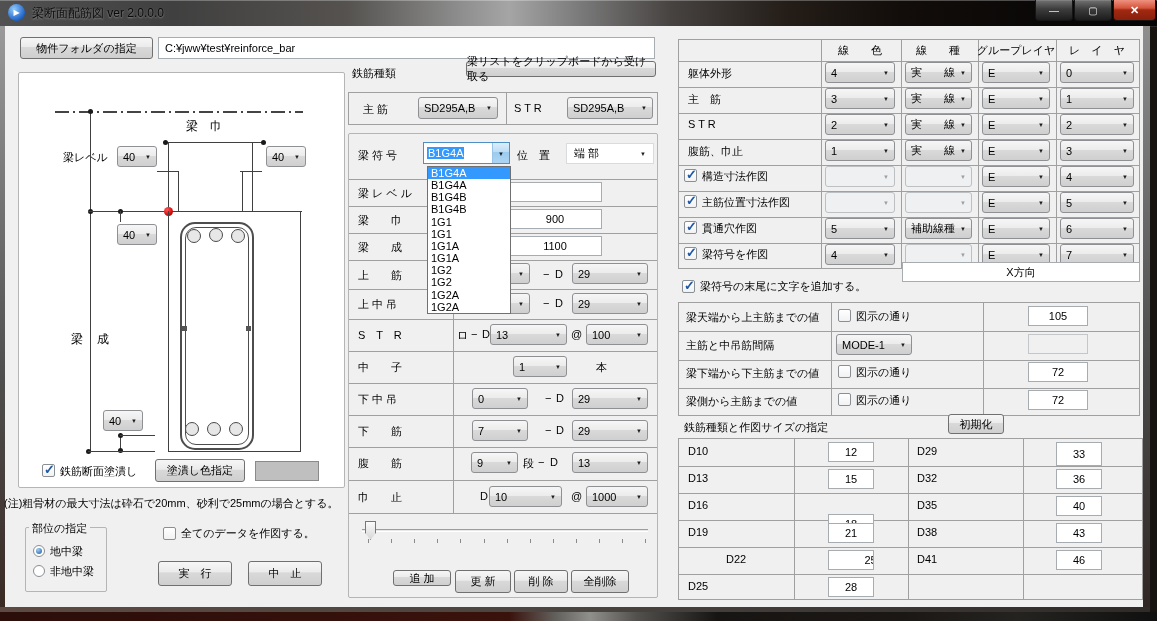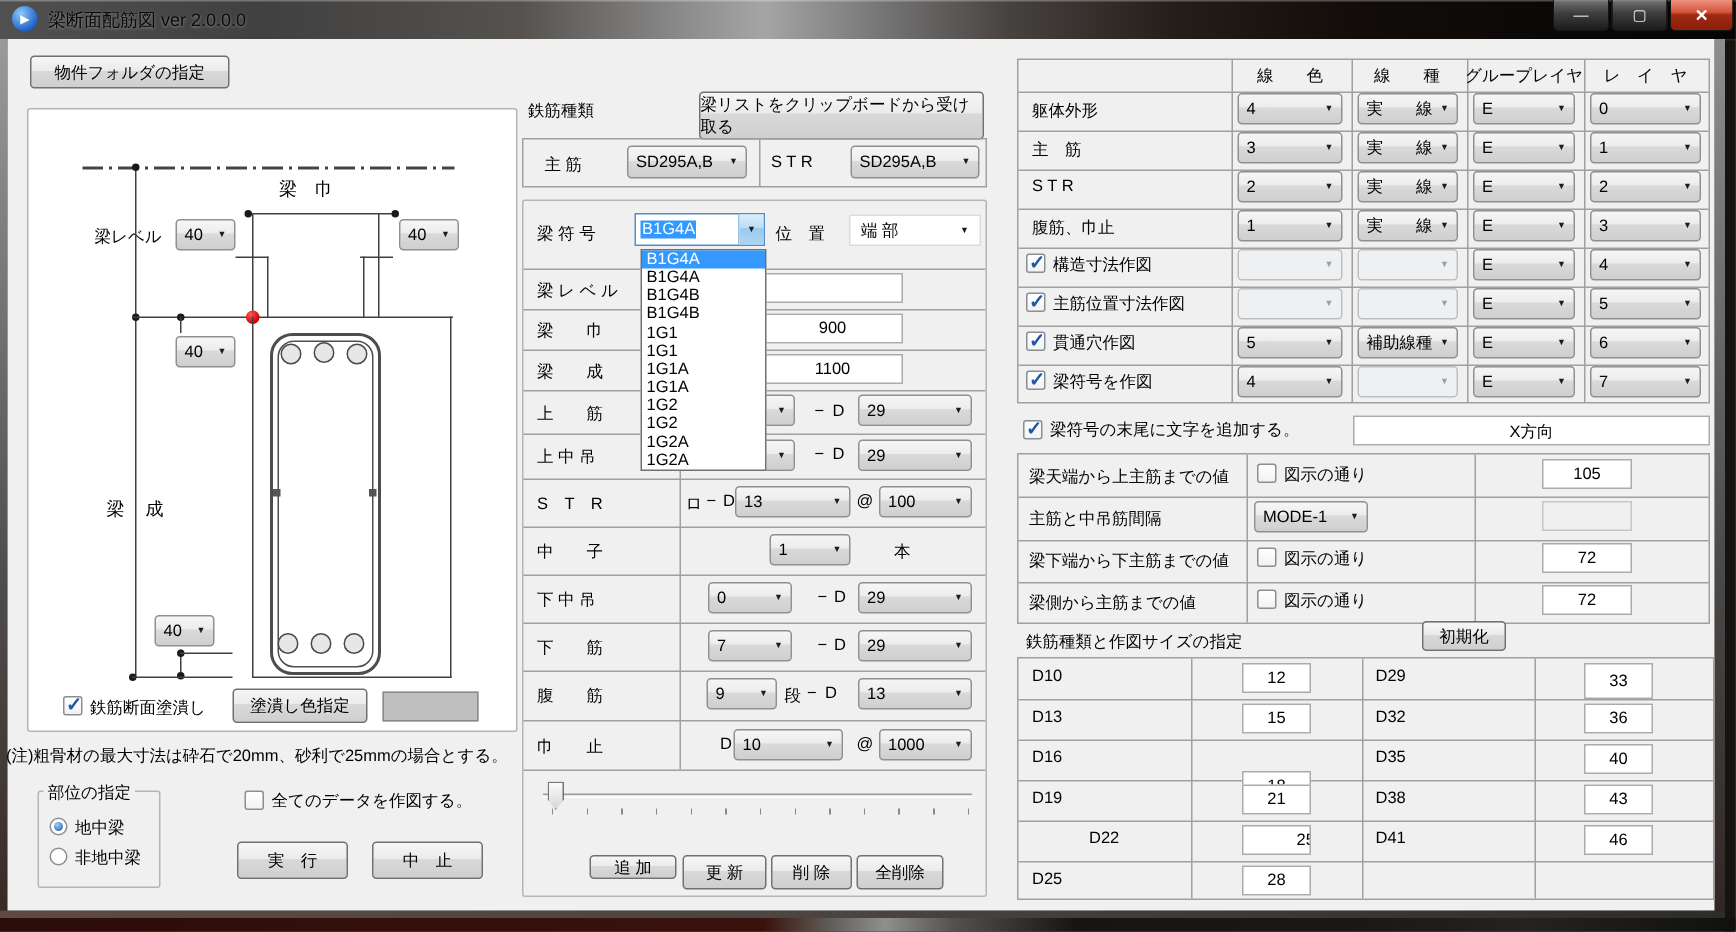--- a/index.html
+++ b/index.html
@@ -105,20 +105,21 @@
         <span>✕</span>
       </div>
   </div>
 
   <div class="border-l"></div>
   <div class="border-r"></div>
   <div class="border-b"></div>
   <div class="client"></div>
 
   <div class="btn" style="left:20px;top:37px;width:133px;height:22px;">物件フォルダの指定</div>
+  <div class="tb" style="left:158px;top:37px;width:497px;height:22px;">C:¥jww¥test¥reinforce_bar</div>
 
   <div class="gb" style="left:18px;top:72px;width:327px;height:416px;background:#fff;"></div>
 
   <div class="dashdot" style="left:55px;top:111px;width:248px;"></div>
   <div class="lb" style="left:186px;top:118px;font-size:12px;">梁　巾</div>
 
   <div class="ln" style="left:165px;top:142px;width:99px;height:1px;"></div>
   <div class="dot" style="left:163px;top:140px;"></div>
   <div class="dot" style="left:261px;top:140px;"></div>
   <div class="ln" style="left:168px;top:142px;width:1px;height:70px;"></div>
@@ -181,21 +182,21 @@
   <div class="lb" style="left:50px;top:544px;">地中梁</div>
   <div class="radio" style="left:33px;top:565px;"></div>
   <div class="lb" style="left:50px;top:564px;">非地中梁</div>
 
   <div class="chk" style="left:163px;top:527px;"></div>
   <div class="lb" style="left:181px;top:526px;">全てのデータを作図する。</div>
   <div class="btn" style="left:158px;top:561px;width:74px;height:25px;">実　行</div>
   <div class="btn" style="left:248px;top:561px;width:74px;height:25px;">中　止</div>
 
   <div class="lb" style="left:352px;top:66px;">鉄筋種類</div>
-  <div class="btn" style="left:466px;top:61px;width:190px;height:32px;">梁リストをクリップボードから受け取る</div>
+  <div class="btn" style="left:466px;top:61px;width:190px;height:16px;">梁リストをクリップボードから受け取る</div>
 
   <div class="tbl" style="left:348px;top:92px;width:310px;height:33px;">
     <div class="vl" style="left:157px;"></div>
   </div>
   <div class="lb" style="left:363px;top:102px;">主 筋</div>
   <div class="cb" style="left:418px;top:97px;width:80px;height:22px;">SD295A,B</div>
   <div class="lb" style="left:514px;top:102px;">S T R</div>
   <div class="cb" style="left:567px;top:97px;width:86px;height:22px;">SD295A,B</div>
 
   <div class="gb" style="left:348px;top:133px;width:310px;height:465px;">
@@ -356,21 +357,21 @@
 
   <div class="chk on" style="left:684px;top:247px;"></div>
   <div class="lb" style="left:702px;top:247px;">梁符号を作図</div>
   <div class="cb" style="left:825px;top:244px;width:70px;height:21px;">4</div>
   <div class="cb dis" style="left:905px;top:244px;width:67px;height:21px;"></div>
   <div class="cb" style="left:982px;top:244px;width:68px;height:21px;">E</div>
   <div class="cb" style="left:1060px;top:244px;width:74px;height:21px;">7</div>
 
   <div class="chk on" style="left:682px;top:280px;"></div>
   <div class="lb" style="left:700px;top:279px;">梁符号の末尾に文字を追加する。</div>
-  <div class="tb c" style="left:902px;top:277px;width:238px;height:20px;">X方向</div>
+  <div class="tb c" style="left:902px;top:262px;width:238px;height:20px;">X方向</div>
 
   <div class="tbl" style="left:678px;top:302px;width:462px;height:114px;">
     <div class="vl" style="left:152px;"></div>
     <div class="vl" style="left:304px;"></div>
     <div class="hl" style="top:28px;"></div>
     <div class="hl" style="top:57px;"></div>
     <div class="hl" style="top:85px;"></div>
   </div>
   <div class="lb" style="left:686px;top:310px;">梁天端から上主筋までの値</div>
   <div class="chk" style="left:838px;top:309px;"></div>

